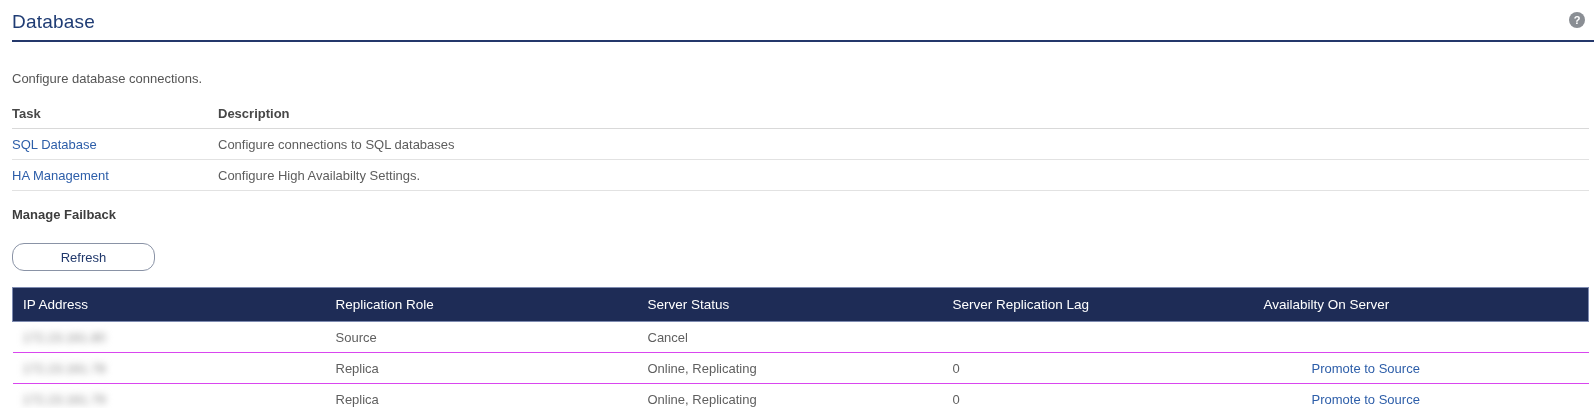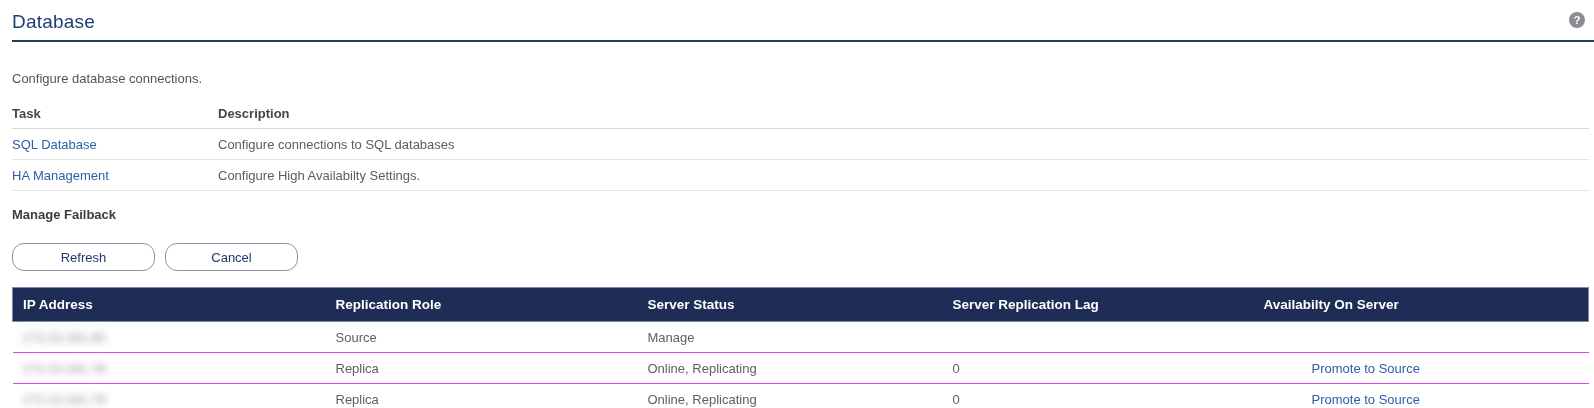--- a/index.html
+++ b/index.html
@@ -107,21 +107,21 @@
     font-size: 13px;
   }
   .servers-table col.c1 { width: 313px; }
   .servers-table col.c2 { width: 312px; }
   .servers-table col.c3 { width: 305px; }
   .servers-table col.c4 { width: 311px; }
   .servers-table col.c5 { width: auto; }
   .servers-table thead th {
     background: #1e2c56;
     color: #ffffff;
-    font-weight: 700;
+    font-weight: 400;
     font-size: 13.5px;
     text-align: left;
     height: 34px;
     padding: 0 0 0 10px;
     border: 1px solid #7e8bb0;
     border-left: none;
     border-right: none;
   }
   .servers-table thead th:first-child { border-left: 1px solid #7e8bb0; }
   .servers-table thead th:last-child { border-right: 1px solid #7e8bb0; }
@@ -176,21 +176,20 @@
             <a class="task-link task-col">HA Management</a>
             <div class="task-desc desc-col">Configure High Availabilty Settings.</div>
           </div>
         </div>
     </div>
 
     <div class="section-heading">Manage Failback</div>
 
     <div class="button-row">
       <button class="btn btn-refresh">Refresh</button>
-      <button class="btn btn-cancel">Cancel</button>
     </div>
 
     <table class="servers-table">
       <colgroup>
         <col class="c1">
           <col class="c2">
           <col class="c3">
           <col class="c4">
           <col class="c5">
       </colgroup>
@@ -200,21 +199,21 @@
             <th>Replication Role</th>
             <th>Server Status</th>
             <th>Server Replication Lag</th>
             <th>Availabilty On Server</th>
           </tr>
       </thead>
       <tbody id="servers-body">
           <tr>
             <td><span class="ip-blur">172.23.161.80</span></td>
             <td>Source</td>
-            <td>Manage</td>
+            <td>Cancel</td>
             <td></td>
             <td></td>
           </tr>
           <tr>
             <td><span class="ip-blur">172.23.161.78</span></td>
             <td>Replica</td>
             <td>Online, Replicating</td>
             <td>0</td>
             <td><a class="op-link">Promote to Source</a></td>
           </tr>

